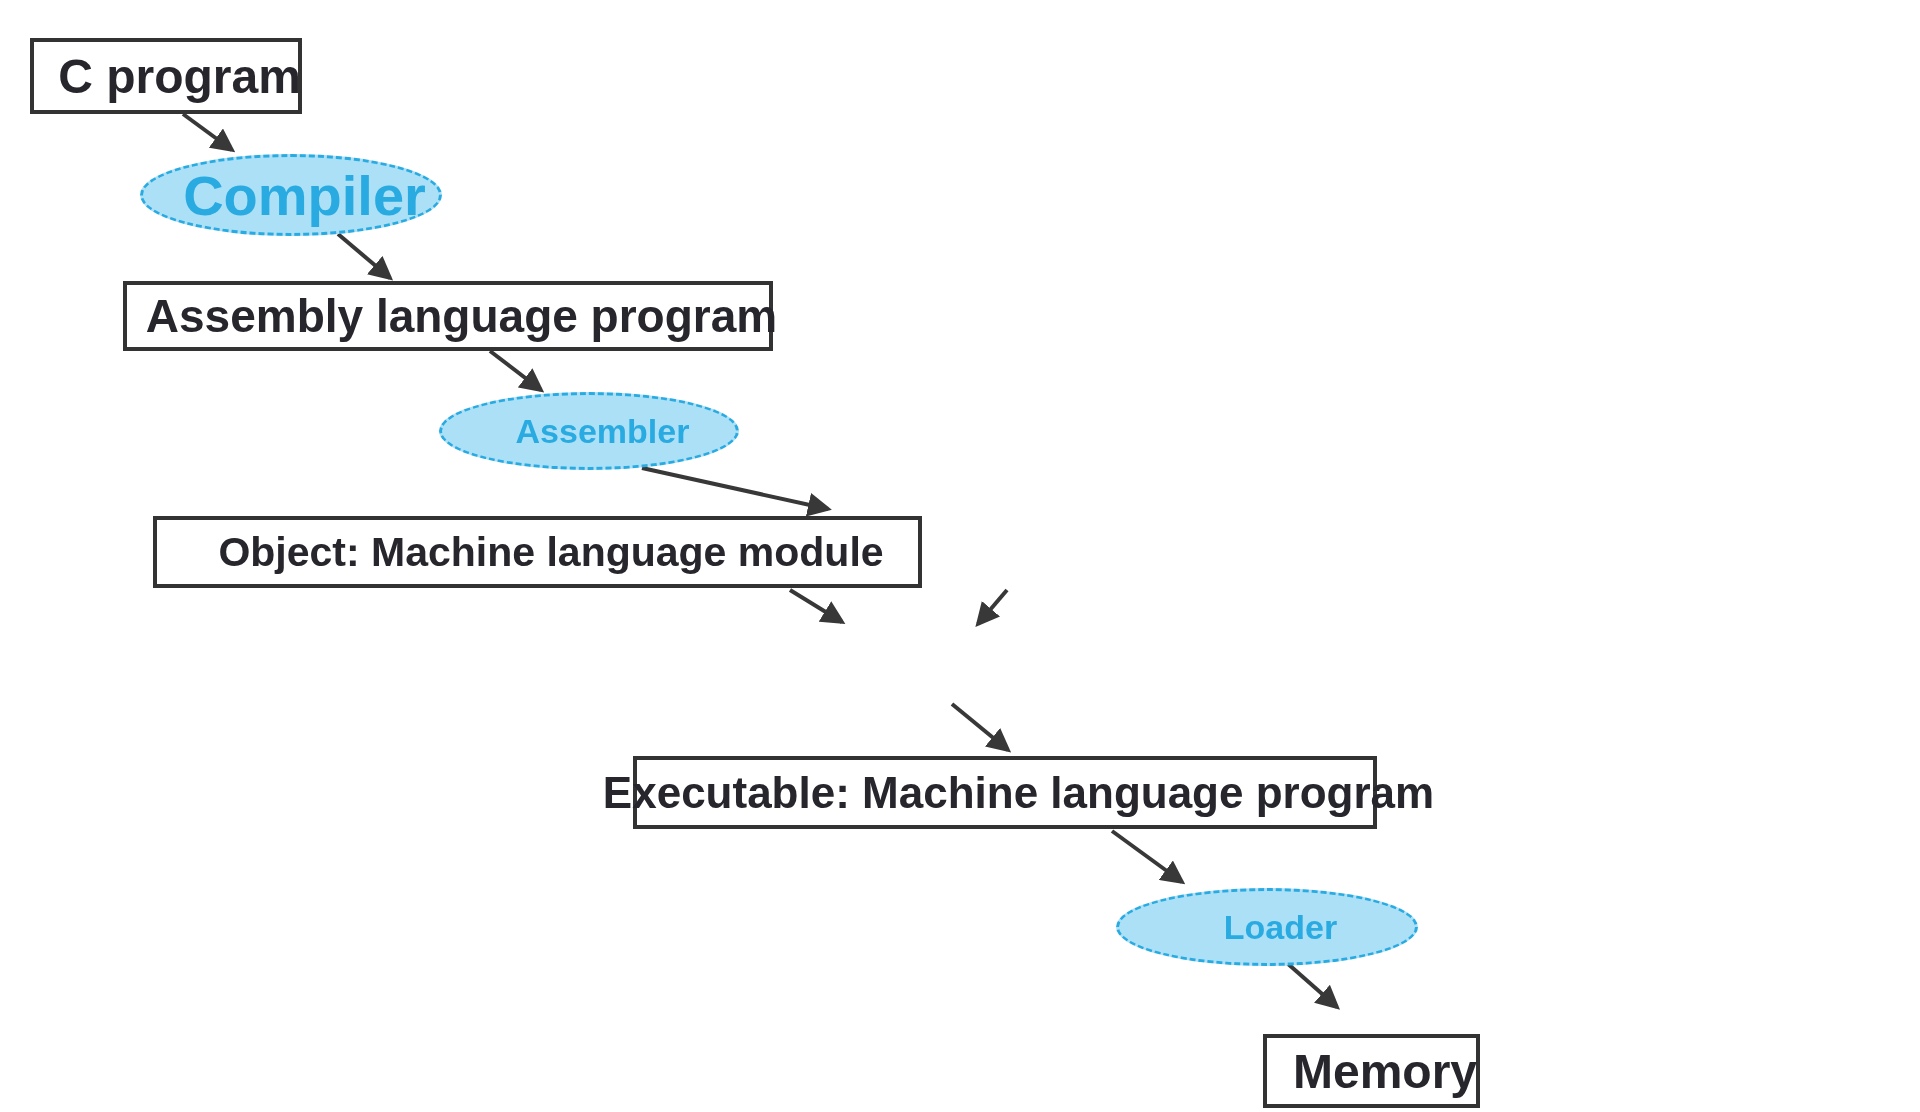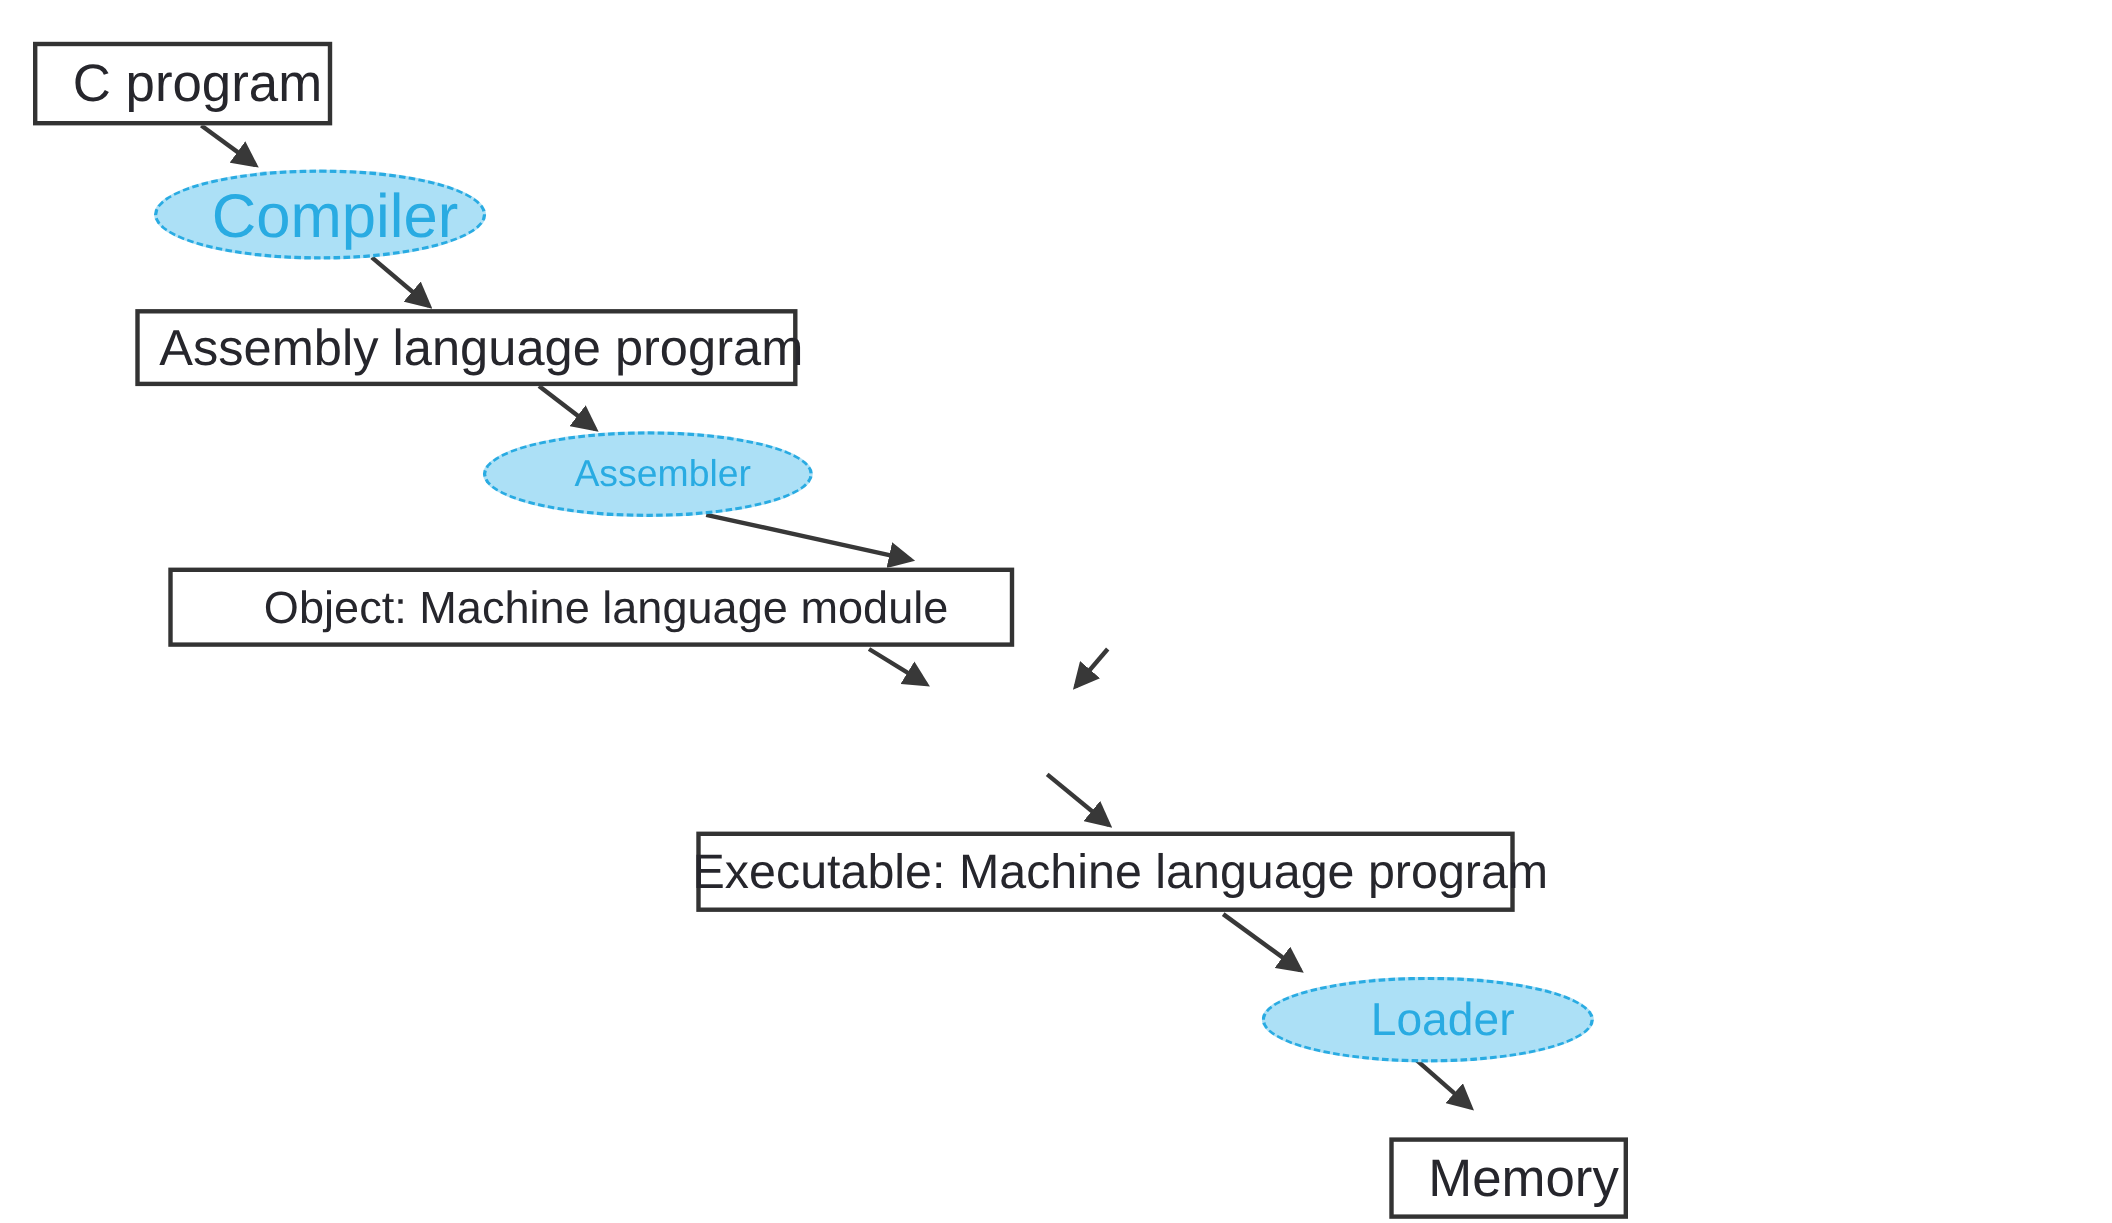--- a/index.html
+++ b/index.html
@@ -20,44 +20,44 @@
     overflow:hidden;
   }
   .arrow-layer{
     position:absolute;left:0;top:0;width:1920px;height:1112px;
   }
   .node{
     position:absolute;
     display:flex;align-items:center;justify-content:center;
     white-space:nowrap;
     box-sizing:border-box;
-    font-weight:normal;
+    font-weight:bold;
     padding-left:27px;
   }
   .box{
     border:4px solid var(--box-border);
     background:var(--background);
     color:var(--box-text);
   }
   .ellipse{
     border:3px dashed var(--ellipse-stroke);
     background:var(--ellipse-fill);
     color:var(--ellipse-text);
     border-radius:50%;
   }
   
   #n-c-program      {left:30px;  top:38px;  width:272px; height:76px; font-size:48px;}
   #n-compiler       {left:140px; top:154px; width:302px; height:82px; font-size:56px;}
-  #n-assembly       {left:123px; top:281px; width:602px; height:70px; font-size:46px;}
+  #n-assembly       {left:123px; top:281px; width:650px; height:70px; font-size:46px;}
   #n-assembler      {left:439px; top:392px; width:300px; height:78px; font-size:34px;text-align:center;}
   #n-object-module  {left:153px; top:516px; width:769px; height:72px; font-size:41px;}
   #n-object-library {left:955px; top:516px; width:935px; height:72px; font-size:40px;}
   #n-linker         {left:738px; top:629px; width:302px; height:78px; font-size:42px;}
   #n-executable     {left:633px; top:756px; width:744px; height:73px; font-size:44px;}
-  #n-loader         {left:1147px;top:888px; width:302px; height:78px; font-size:42px;}
+  #n-loader         {left:1116px;top:888px; width:302px; height:78px; font-size:34px;}
   #n-memory         {left:1263px;top:1013px;width:217px; height:74px; font-size:48px;margin-top:21px;}
   .edge{stroke:var(--arrow);stroke-width:4;}
   .arrowhead{fill:var(--arrow);}
 </style>
 </head>
 <body>
 
 <div class="stage">
 
   <svg class="arrow-layer" width="1920" height="1112" viewBox="0 0 1920 1112" xmlns="http://www.w3.org/2000/svg">

